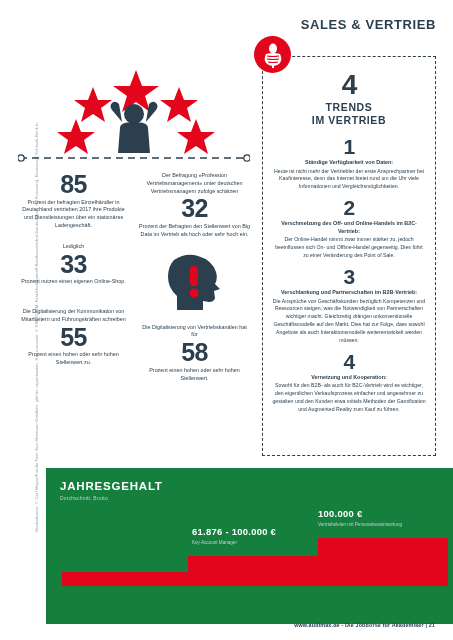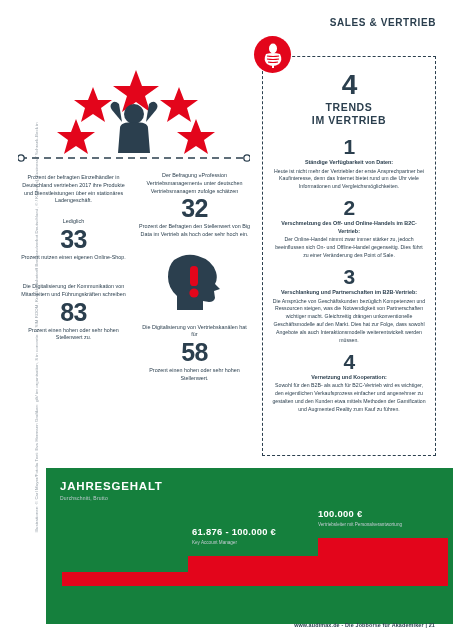--- a/index.html
+++ b/index.html
@@ -14,21 +14,21 @@
     position: relative;
     width: 453px;
     height: 640px;
     background: #ffffff;
   }
 
   
   .kicker {
     position: absolute;
     top: 17px; right: 17px;
-    font-size: 10px;
+    font-size: 13px;
     font-weight: bold;
     letter-spacing: 0.6px;
     color: #2b3f4e;
     font-family: "Liberation Sans", sans-serif;
   }
 
   
   .credit {
     position: absolute;
     left: -64px;
@@ -234,30 +234,31 @@
       <line x1="2" y1="116" x2="230" y2="116" stroke="#2b3f4e" stroke-width="1.3" stroke-dasharray="7 5"></line>
       <circle cx="3" cy="116" r="3.2" fill="#ffffff" stroke="#2b3f4e" stroke-width="1.3"></circle>
       <circle cx="229" cy="116" r="3.2" fill="#ffffff" stroke="#2b3f4e" stroke-width="1.3"></circle>
     </svg>
   </div>
 
   <div class="stats-wrap">
 
     <div class="stat-col">
       <div class="stat-block">
+        <div class="stat-num">85</div>
         <div class="stat-post">Prozent der befragten Einzelhändler in Deutschland vertrieben 2017 ihre Produkte und Dienstleistungen über ein stationäres Ladengeschäft.</div>
       </div>
       <div class="stat-block">
         <div class="stat-pre">Lediglich</div>
         <div class="stat-num">33</div>
         <div class="stat-post">Prozent nutzen einen eigenen Online-Shop.</div>
       </div>
       <div class="stat-block" style="margin-top:22px;">
         <div class="stat-pre">Die Digitalisierung der Kommunikation von Mitarbeitern und Führungskräften schreiben</div>
-        <div class="stat-num">83</div>
+        <div class="stat-num">55</div>
         <div class="stat-post">Prozent einen hohen oder sehr hohen Stellenwert zu.</div>
       </div>
     </div>
 
     <div class="stat-col">
       <div class="stat-block">
         <div class="stat-pre">Der Befragung »Profession Vertriebsmanagement« unter deutschen Vertriebsmanagern zufolge schätzen</div>
         <div class="stat-num">32</div>
         <div class="stat-post">Prozent der Befragten den Stellenwert von Big Data im Vertrieb als hoch oder sehr hoch ein.</div>
       </div>

